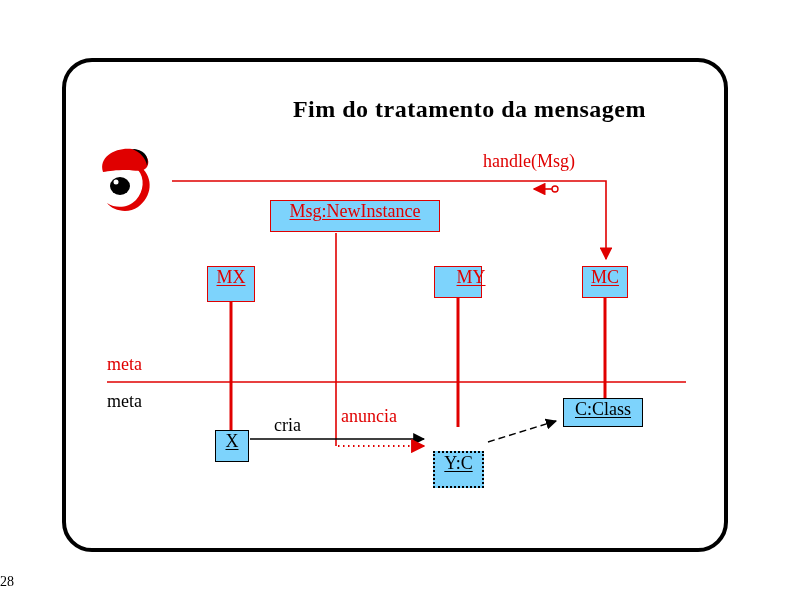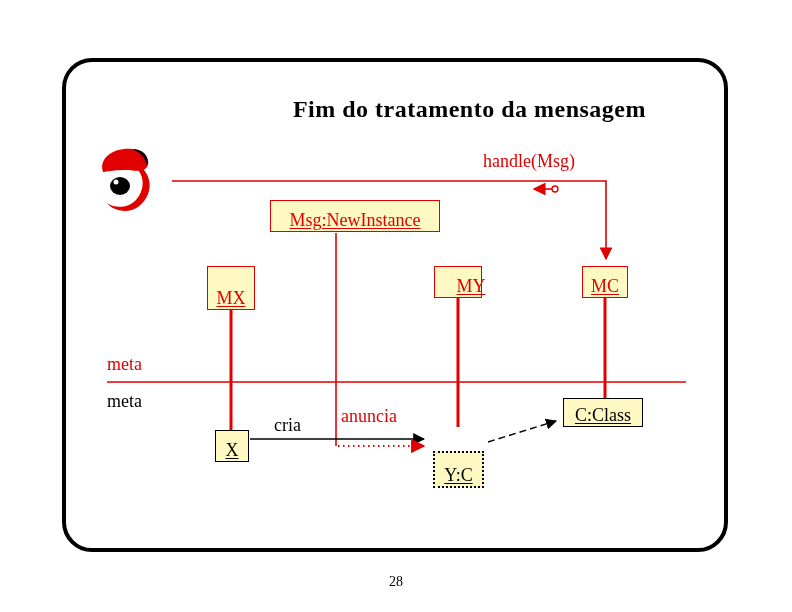--- a/index.html
+++ b/index.html
@@ -7,27 +7,27 @@
   html,body { background:#ffffff; }
   body { font-family:"Liberation Serif","DejaVu Serif",serif; color:var(--ink); }
   .canvas { position:relative; width:792px; height:612px; background:#fff; overflow:hidden; }
   .frame { position:absolute; left:62px; top:58px; width:666px; height:494px;
            border:4px solid var(--ink); border-radius:30px; background:transparent; }
   .title { position:absolute; left:146px; top:96px; width:500px; text-align:right;
            font-size:24px; font-weight:bold; letter-spacing:0.5px; }
   .art { position:absolute; left:0; top:0; pointer-events:none; }
   .lbl { position:absolute; font-size:18px; white-space:nowrap; }
   .red { color:var(--accent); }
-  .box { position:absolute; display:flex; align-items:flex-end; justify-content:center;
-         font-size:18px; background:#fef9c3; white-space:nowrap; }
+  .box { position:absolute; display:flex; align-items:flex-start; justify-content:center;
+         font-size:18px; background:#7dd3fc; white-space:nowrap; }
   .red-border   { border:1.5px solid var(--accent); color:var(--accent); }
   .black-border { border:1.5px solid var(--ink); color:var(--ink); }
   .dotted-border{ border:2px dotted var(--ink); color:var(--ink); }
   .u { text-decoration:underline; text-underline-offset:2px; }
-  .pagenum { position:absolute; left:0; right:0; top:574px; text-align:center; font-size:14px; }
+  .pagenum { position:absolute; left:0; right:0; top:574px; font-size:14px; }
 </style>
 </head>
 <body>
 
 <div class="canvas">
 
   <div class="frame"></div>
 
   <div class="title">Fim do tratamento da mensagem</div>
 
@@ -77,21 +77,21 @@
   <div class="lbl" style="left:107px; top:391px;">meta</div>
 
   <div class="lbl" style="left:274px; top:415px;">cria</div>
 
   <div class="lbl red" style="left:341px; top:406px;">anuncia</div>
 
   <div class="box red-border" style="left:270px; top:200px; width:170px; height:32px;">
     <span class="u">Msg:NewInstance</span>
   </div>
 
-  <div class="box red-border" style="left:207px; top:266px; width:48px; height:44px;">
+  <div class="box red-border" style="left:207px; top:266px; width:48px; height:36px;">
     <span class="u">MX</span>
   </div>
 
   <div class="box red-border" style="left:434px; top:266px; width:48px; height:32px;padding-left:26px;">
     <span class="u">MY</span>
   </div>
 
   <div class="box red-border" style="left:582px; top:266px; width:46px; height:32px;">
     <span class="u">MC</span>
   </div>

